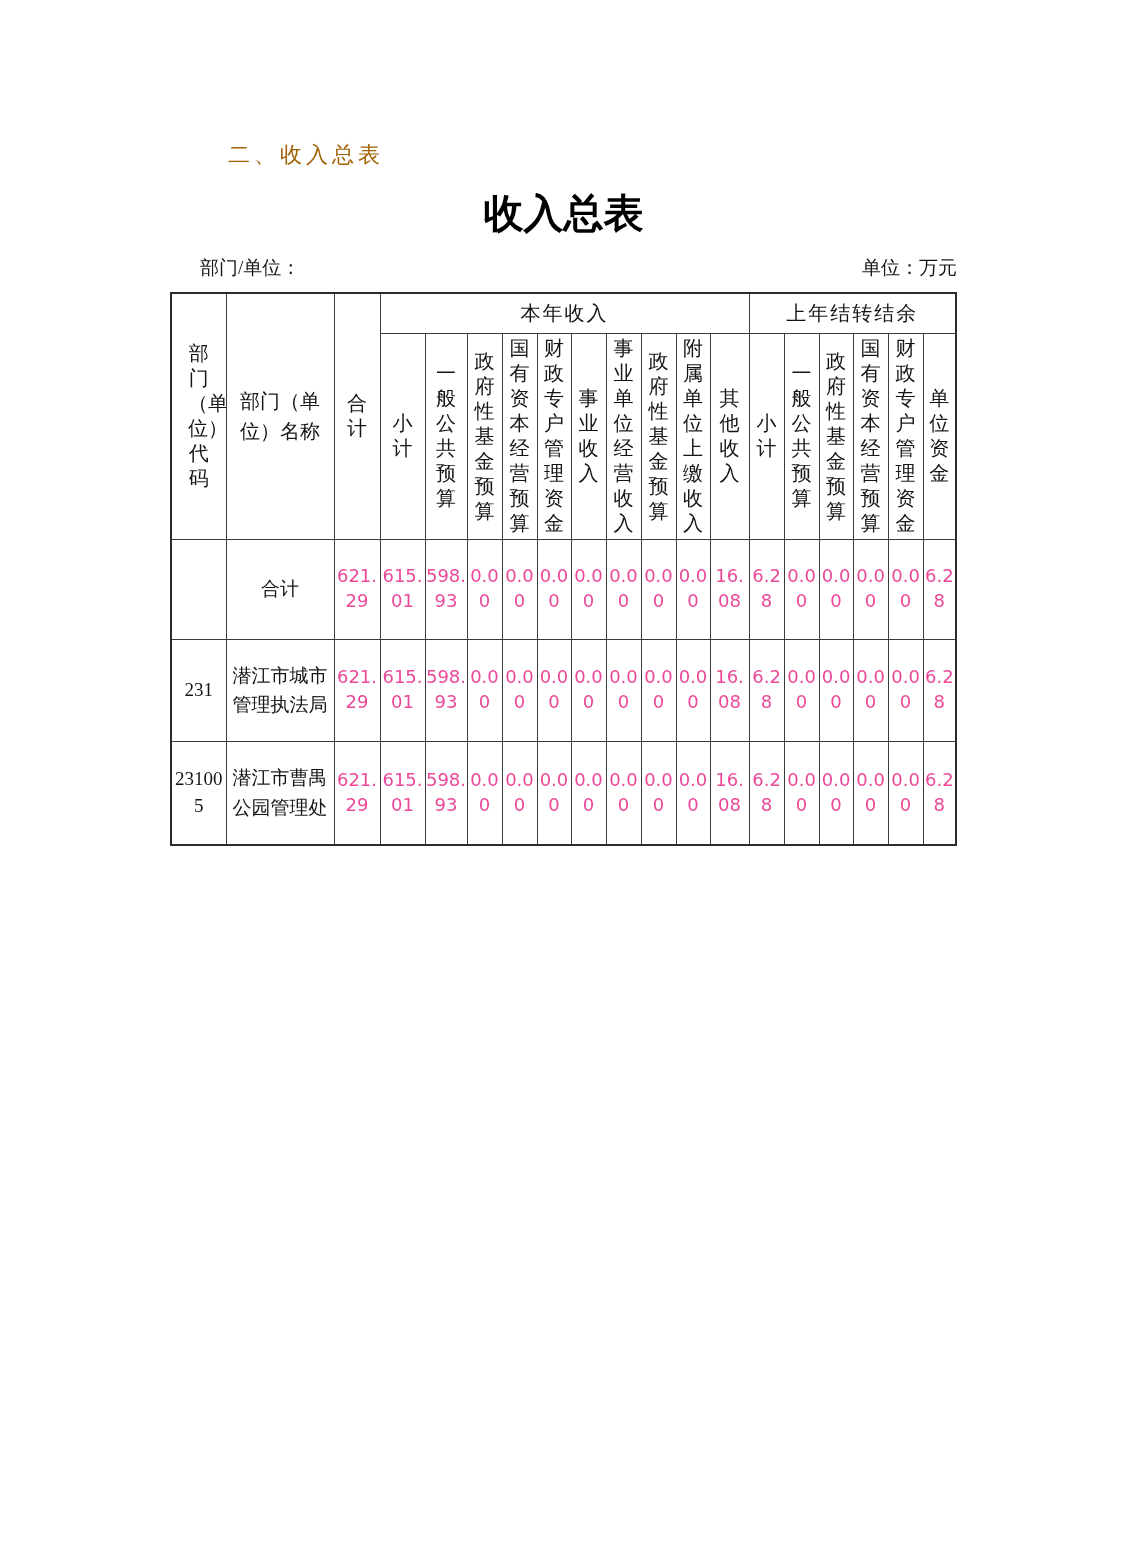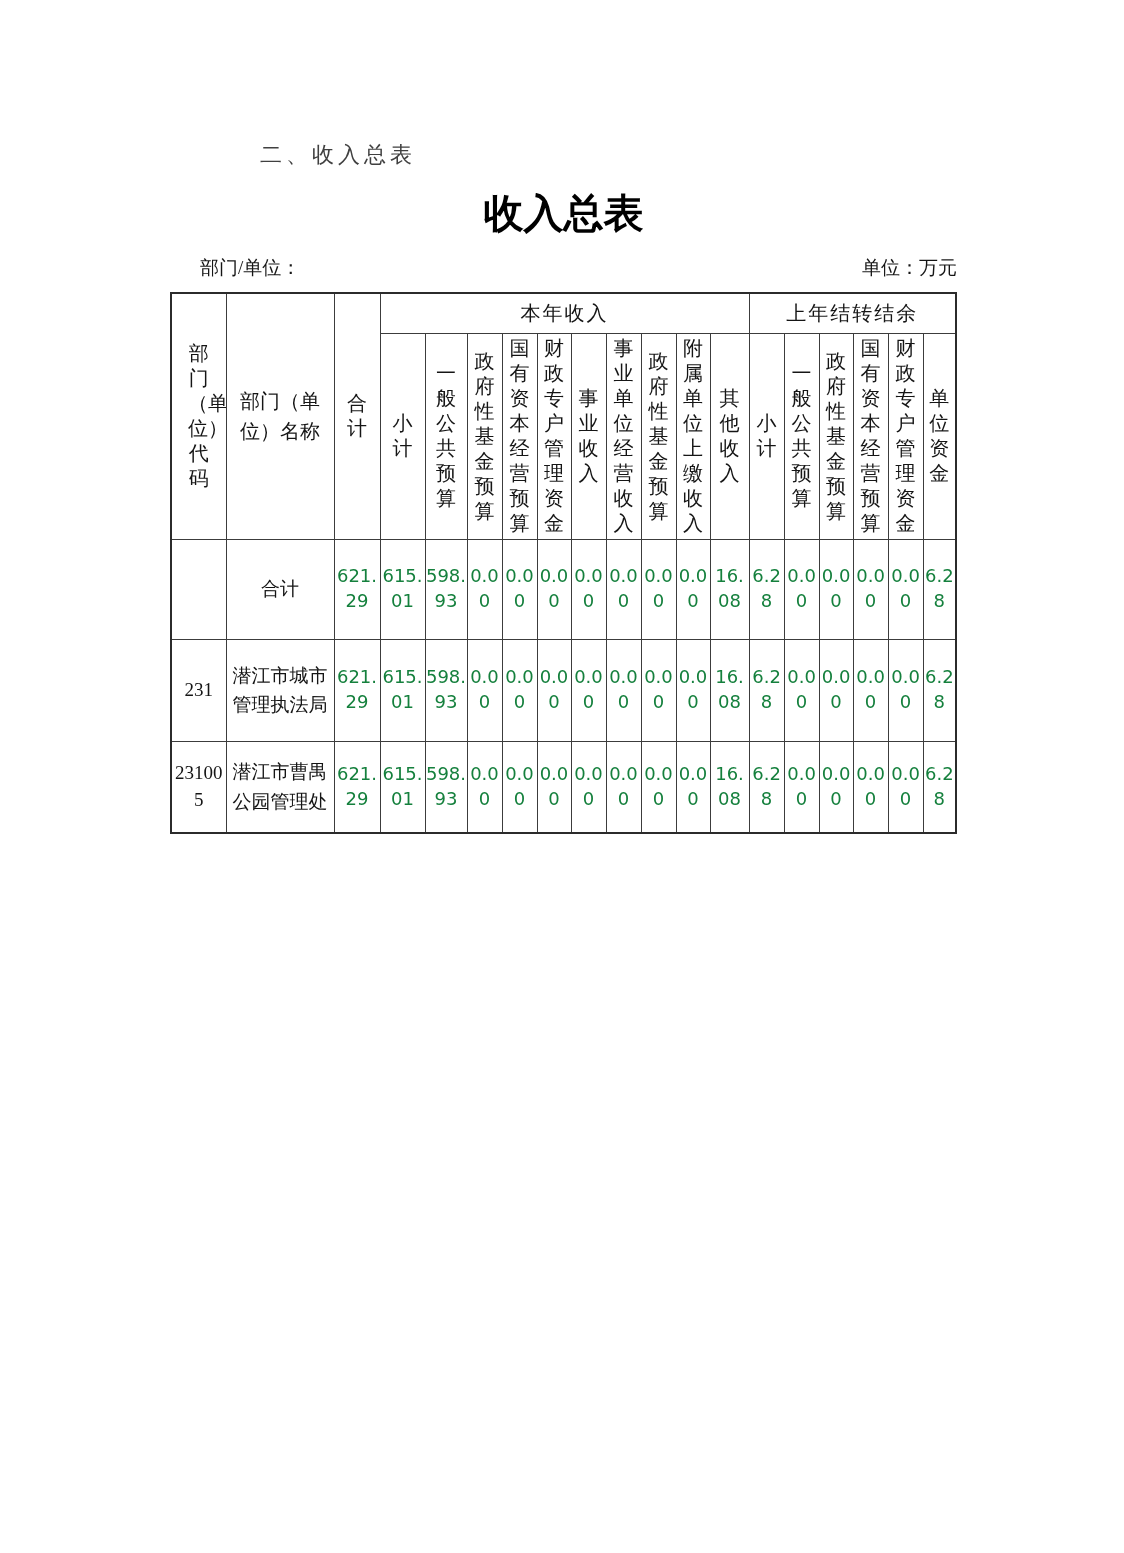--- a/index.html
+++ b/index.html
@@ -15,22 +15,22 @@
     position: relative;
   }
   .content {
     width: 787px;
     margin-left: 170px;
     padding-top: 140px;
   }
   .section-heading {
     font-size: 22px;
     letter-spacing: 4px;
-    margin-left: 90px;
-    color: #404040;
+    margin-left: 58px;
+    color: #a16207;
   }
   .doc-title {
     text-align: center;
     font-family: "DejaVu Sans", "Liberation Sans", sans-serif;
     font-weight: 700;
     font-size: 40px;
     margin-top: 16px;
     color: #000;
   }
   .meta-line {
@@ -75,39 +75,39 @@
   th.h-name {
     font-size: 20px;
     line-height: 1.5;
     padding: 0 10px;
     word-break: break-all;
     margin-top: 44px;
   }
   
   tr.data-row-1 { height: 100px; }
   tr.data-row-2 { height: 102px; padding-left: 40px; }
-  tr.data-row-3 { height: 92px; }
+  tr.data-row-3 { height: 104px; }
   td.c-code {
     font-size: 19px;
     line-height: 1.4;
     padding: 0 9px;
     word-break: break-all;
   }
   td.c-name {
     font-size: 19px;
     line-height: 1.55;
     padding: 0 10px;
     word-break: break-all;
   }
   td.num {
     font-family: "DejaVu Sans", sans-serif;
     font-size: 18px;
     line-height: 1.38;
     word-break: break-all;
-    color: #15803d;
+    color: #ec4899;
   }
   td.c-total { padding: 0 10px; }
   td.c-sub1  { padding: 0 10px; }
   td.c-gen   { padding: 0 8px;  }
   td.c-z     { padding: 0 7px;  }
   td.c-other { padding: 0 10px; }
   td.c-psub  { padding: 0 7px;  }
   td.c-punit { padding: 0 6px;  }
 </style>
 </head>

